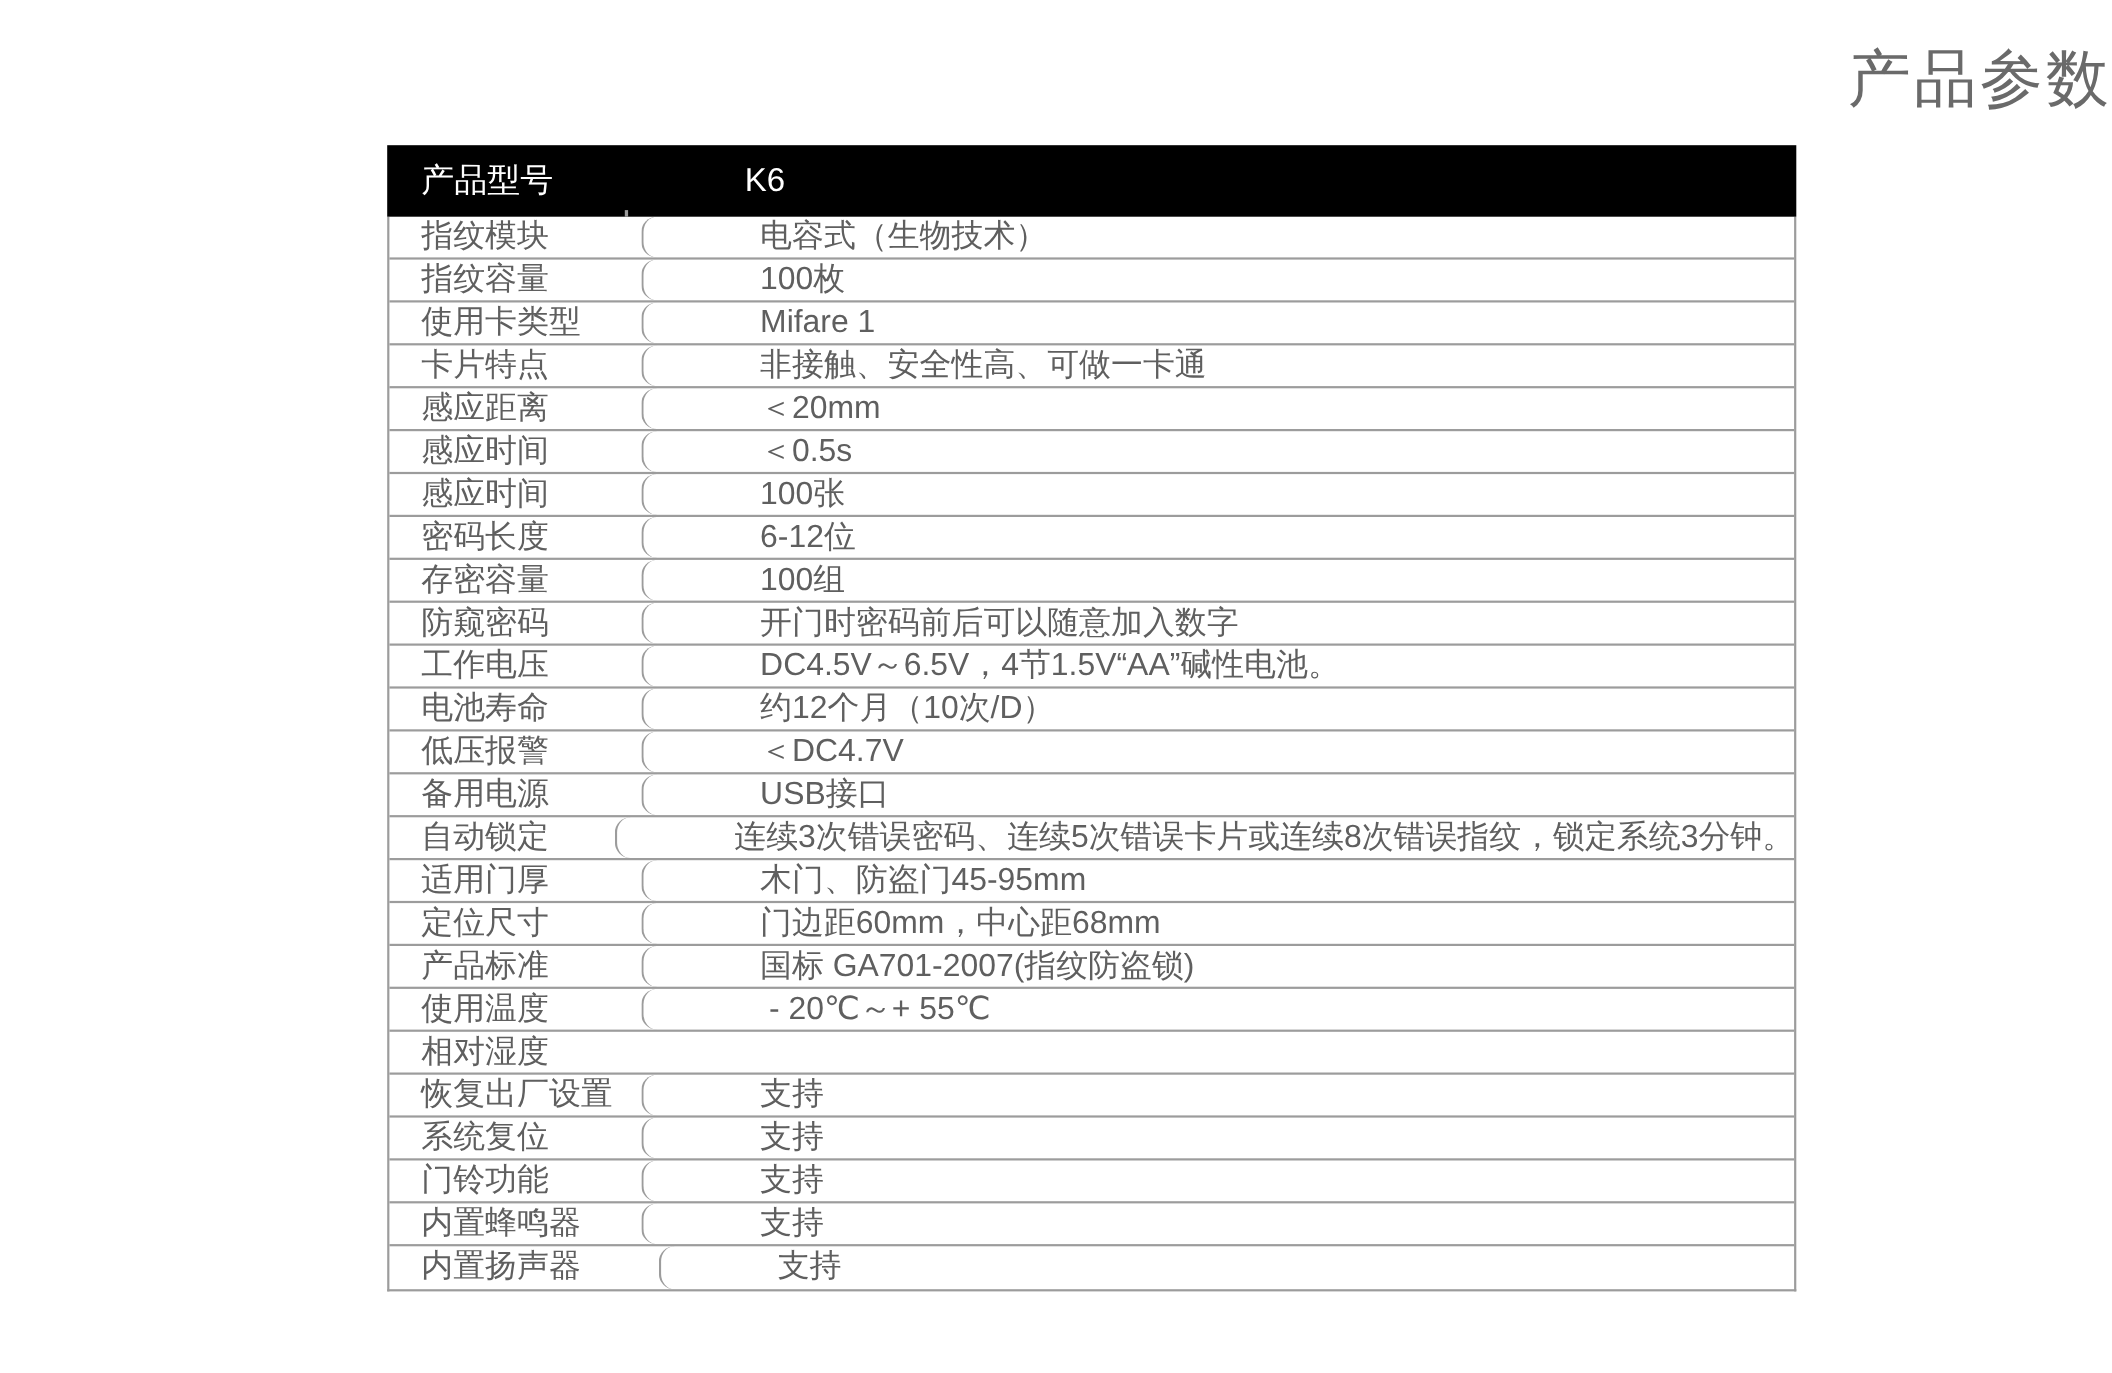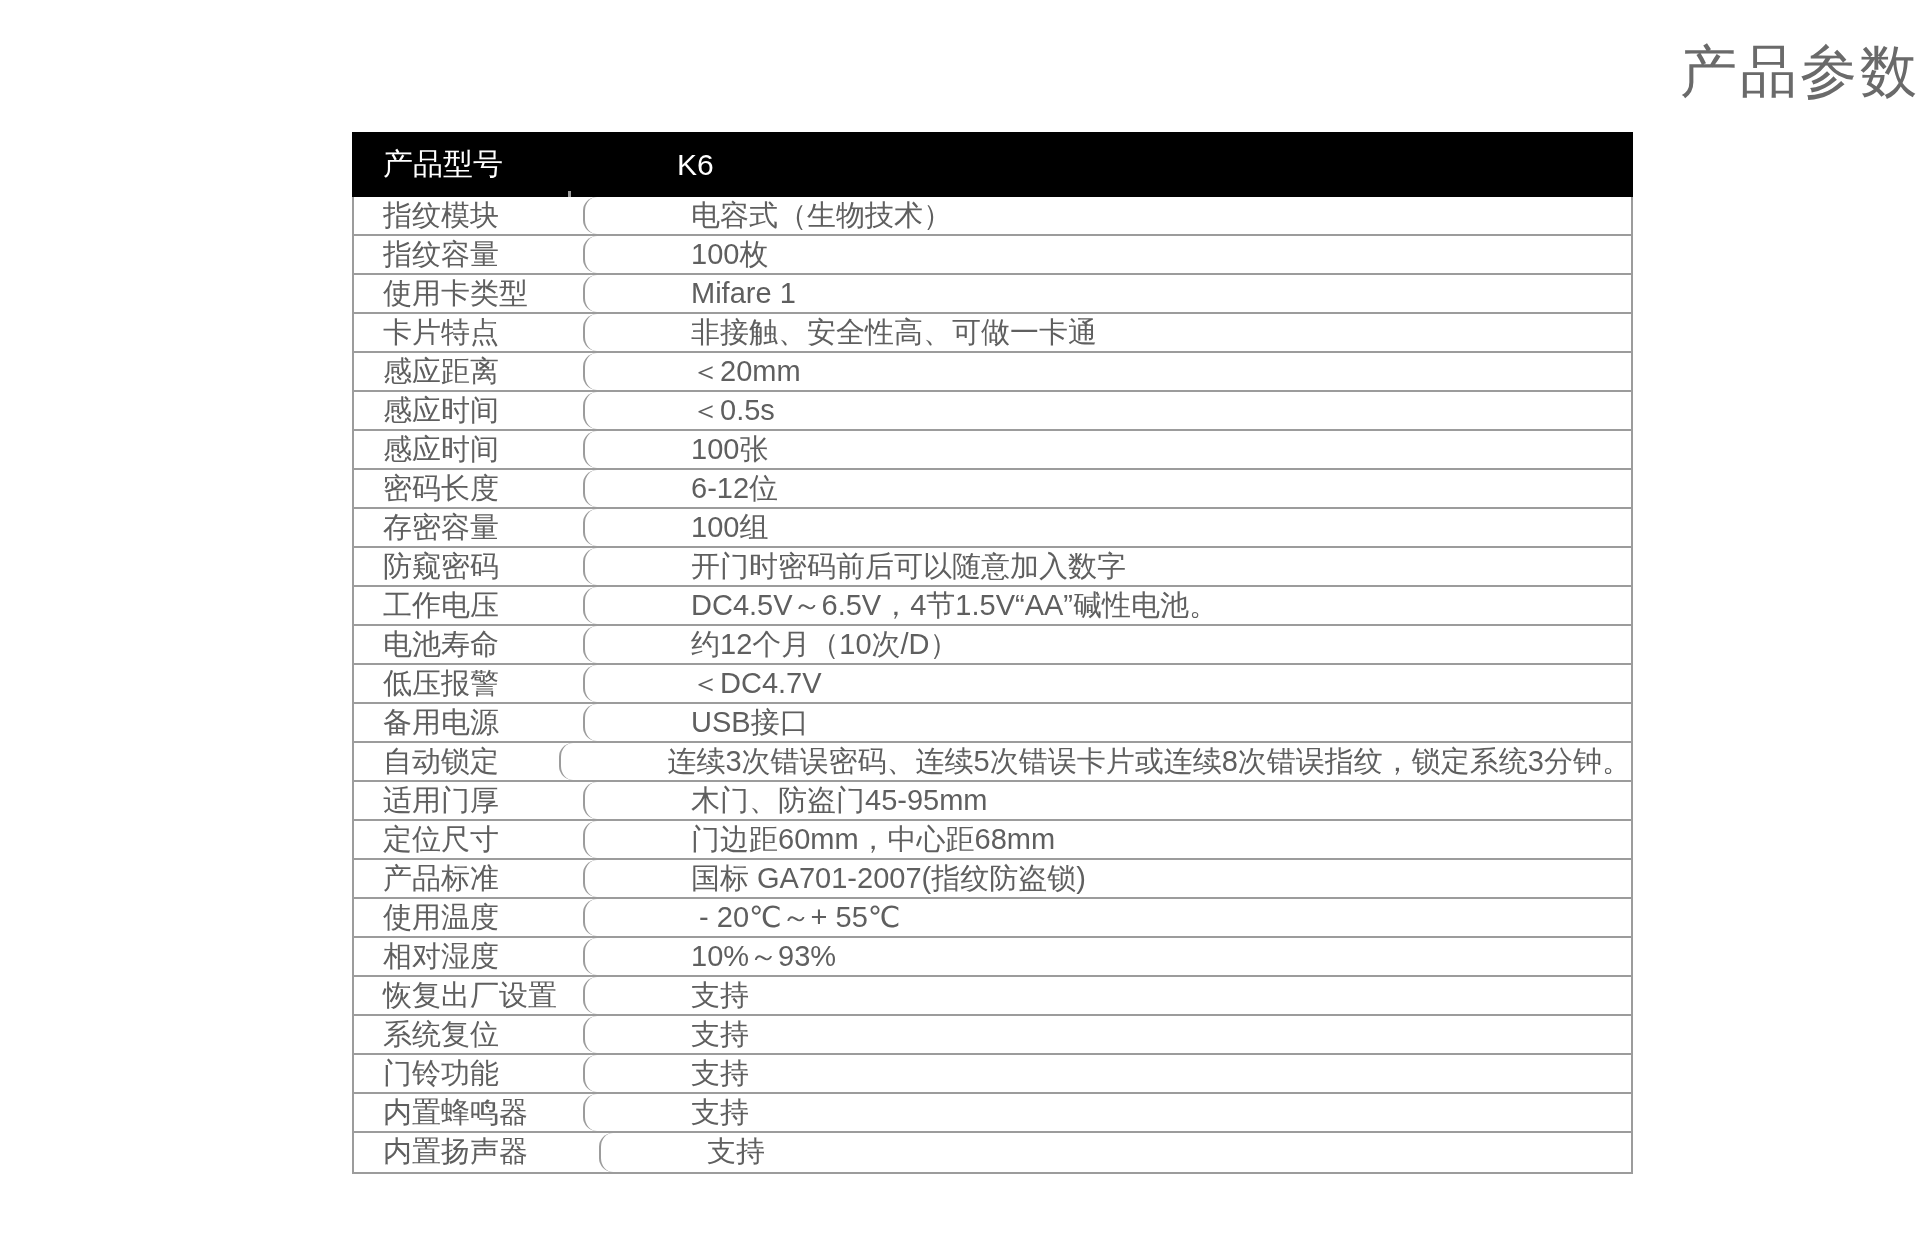--- a/index.html
+++ b/index.html
@@ -146,21 +146,20 @@
     <div class="td value">国标 GA701-2007(指纹防盗锁)</div>
   </div>
 
   <div class="tr">
     <div class="td label">使用温度</div>
     <div class="td value"> - 20℃～+ 55℃</div>
   </div>
 
   <div class="tr">
     <div class="td label">相对湿度</div>
-    <div class="td value">10%～93%</div>
   </div>
 
   <div class="tr">
     <div class="td label">恢复出厂设置</div>
     <div class="td value">支持</div>
   </div>
 
   <div class="tr">
     <div class="td label">系统复位</div>
     <div class="td value">支持</div>

